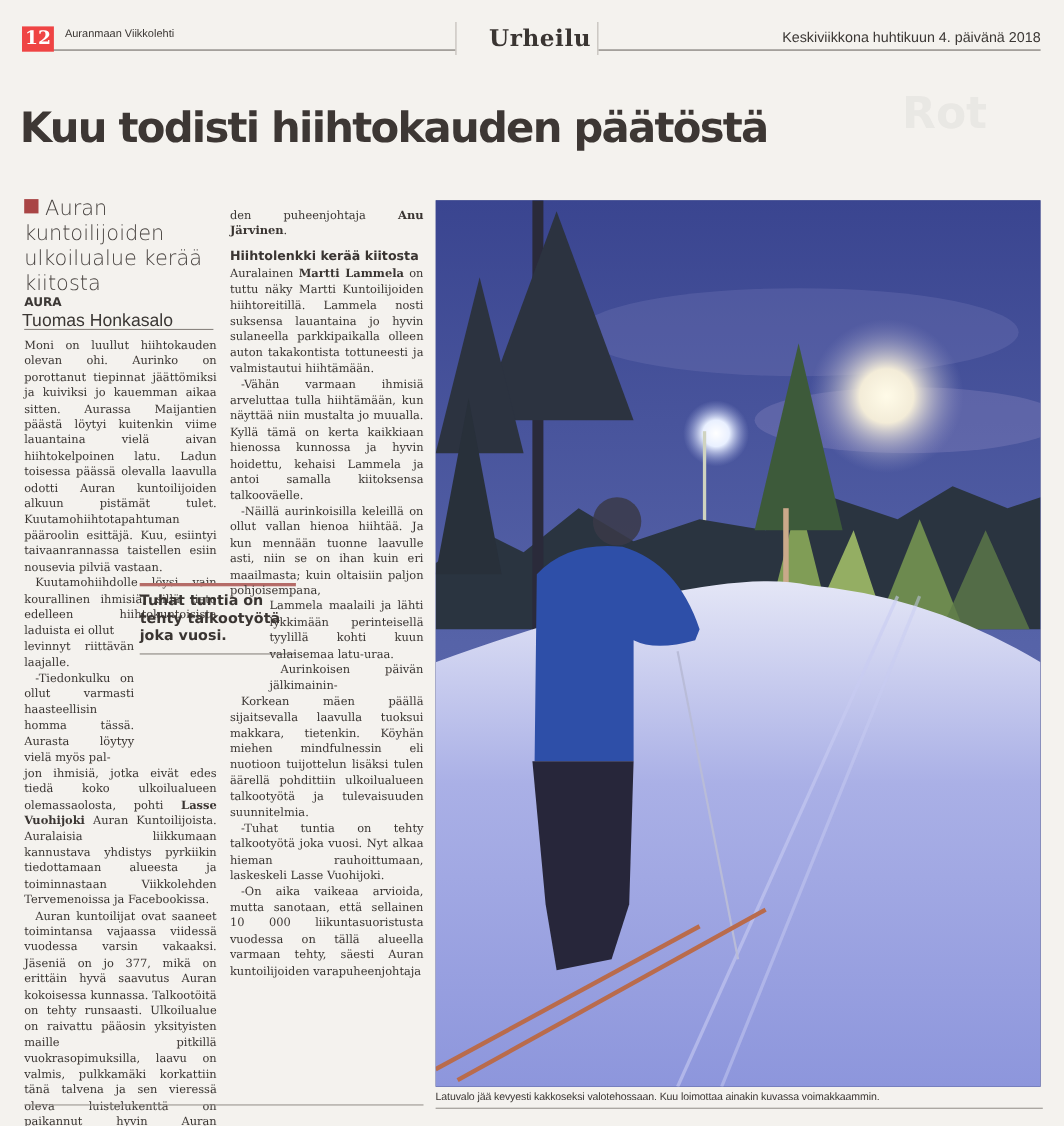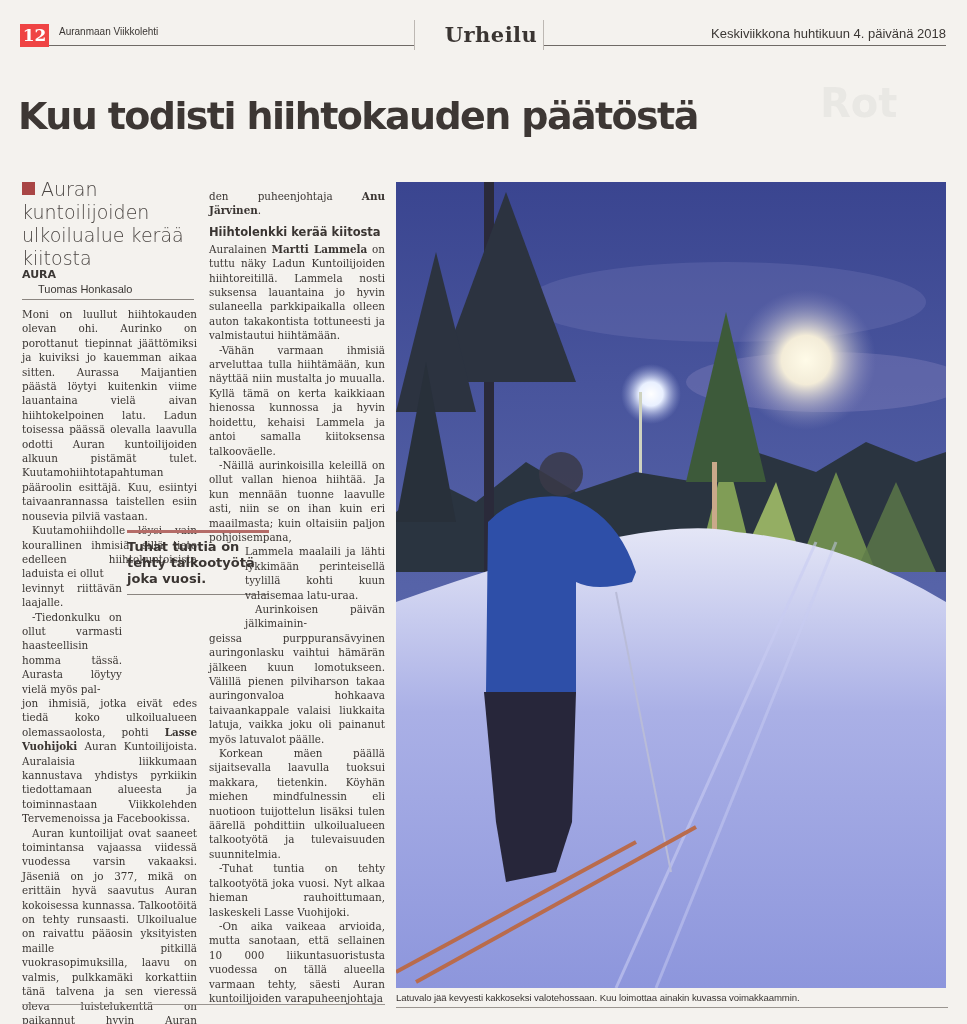--- a/index.html
+++ b/index.html
@@ -35,21 +35,21 @@
     position: absolute; left: 18px; top: 86px; width: 920px;
     font-family: "DejaVu Sans", sans-serif; font-weight: bold; font-size: 38px;
     letter-spacing: -1.6px; color: #3d3734; line-height: 60px; white-space: nowrap;
   }
 
   
   .kicker { position: absolute; left: 22px; top: 178px; width: 185px; font-family: "DejaVu Sans", sans-serif; font-size: 19px; line-height: 23px; color: #4a4542; font-weight: 300; }
   .kicker .sq { display: inline-block; width: 13px; height: 13px; background: #a94545; margin-right: 6px; vertical-align: 1px; }
 
   .byline-place { position: absolute; left: 22px; top: 268px; font-family: "DejaVu Sans", sans-serif; font-weight: bold; font-size: 11px; color: #3b3734; }
-  .byline-author { position: absolute; left: 38px; top: 283px; font-family: "Liberation Sans", sans-serif; font-size: 11px; color: #3b3734; }
+  .byline-author { position: absolute; left: 20px; top: 283px; font-family: "Liberation Sans", sans-serif; font-size: 16px; color: #3b3734; }
   .byline-rule { position: absolute; left: 22px; top: 299px; width: 172px; height: 1px; background: #8a8580; }
 
   
   .col { position: absolute; font-family: "DejaVu Serif", serif; font-size: 10.4px; line-height: 14.4px; color: #3a3532; text-align: justify; }
   .col p { text-indent: 10px; }
   .col p.noindent { text-indent: 0; }
   .col b { font-weight: bold; }
 
   .col1 { left: 22px; top: 307px; width: 175px; }
   .col1-narrow { width: 100px; }
@@ -115,28 +115,27 @@
 
   <div class="pullquote">
     <div class="top-rule"></div>
     <div class="q">Tuhat tuntia on tehty talkootyötä joka vuosi.</div>
     <div class="bot-rule"></div>
   </div>
 
   <div class="col col2">
     <p class="noindent"><span>den puheenjohtaja </span><b>Anu Järvinen</b><span>.</span></p>
     <div class="subhead">Hiihtolenkki kerää kiitosta</div>
-    <p class="noindent"><span>Auralainen </span><b>Martti Lammela</b><span> on tuttu näky Ladun Kuntoilijoiden hiihtoreitillä. Lammela nosti suksensa lauantaina jo hyvin sulaneella parkkipaikalla olleen auton takakontista tottuneesti ja valmistautui hiihtämään.</span></p>
+    <p class="noindent"><span>Auralainen </span><b>Martti Lammela</b><span> on tuttu näky Martti Kuntoilijoiden hiihtoreitillä. Lammela nosti suksensa lauantaina jo hyvin sulaneella parkkipaikalla olleen auton takakontista tottuneesti ja valmistautui hiihtämään.</span></p>
     <p>-Vähän varmaan ihmisiä arveluttaa tulla hiihtämään, kun näyttää niin mustalta jo muualla. Kyllä tämä on kerta kaikkiaan hienossa kunnossa ja hyvin hoidettu, kehaisi Lammela ja antoi samalla kiitoksensa talkooväelle.</p>
     <p>-Näillä aurinkoisilla keleillä on ollut vallan hienoa hiihtää. Ja kun mennään tuonne laavulle asti, niin se on ihan kuin eri maailmasta; kuin oltaisiin paljon pohjoisempana,</p>
     <div style="margin-left:36px">
       <p class="noindent">Lammela maalaili ja lähti lykkimään perinteisellä tyylillä kohti kuun valaisemaa latu-uraa.</p>
       <p>Aurinkoisen päivän jälkimainin-</p>
     </div>
-    <p class="noindent">geissa purppuransävyinen auringonlasku vaihtui hämärän jälkeen kuun lomotukseen. Välillä pienen pilviharson takaa auringonvaloa hohkaava taivaankappale valaisi liukkaita latuja, vaikka joku oli painanut myös latuvalot päälle.</p>
     <p>Korkean mäen päällä sijaitsevalla laavulla tuoksui makkara, tietenkin. Köyhän miehen mindfulnessin eli nuotioon tuijottelun lisäksi tulen äärellä pohdittiin ulkoilualueen talkootyötä ja tulevaisuuden suunnitelmia.</p>
     <p>-Tuhat tuntia on tehty talkootyötä joka vuosi. Nyt alkaa hieman rauhoittumaan, laskeskeli Lasse Vuohijoki.</p>
     <p><span>-On aika vaikeaa arvioida, mutta sanotaan, että sellainen 10 000 liikuntasuoristusta vuodessa on tällä alueella varmaan tehty, säesti Auran kuntoilijoiden varapuheenjohtaja </span></p>
   </div>
 
   <div class="foot-rule"></div>
 
   <div class="photo" title="Skier on a moonlit snowy trail at dusk with pine trees, a trail light and the moon behind clouds">
     <svg width="550" height="806" viewBox="0 0 550 806">
       <defs>

